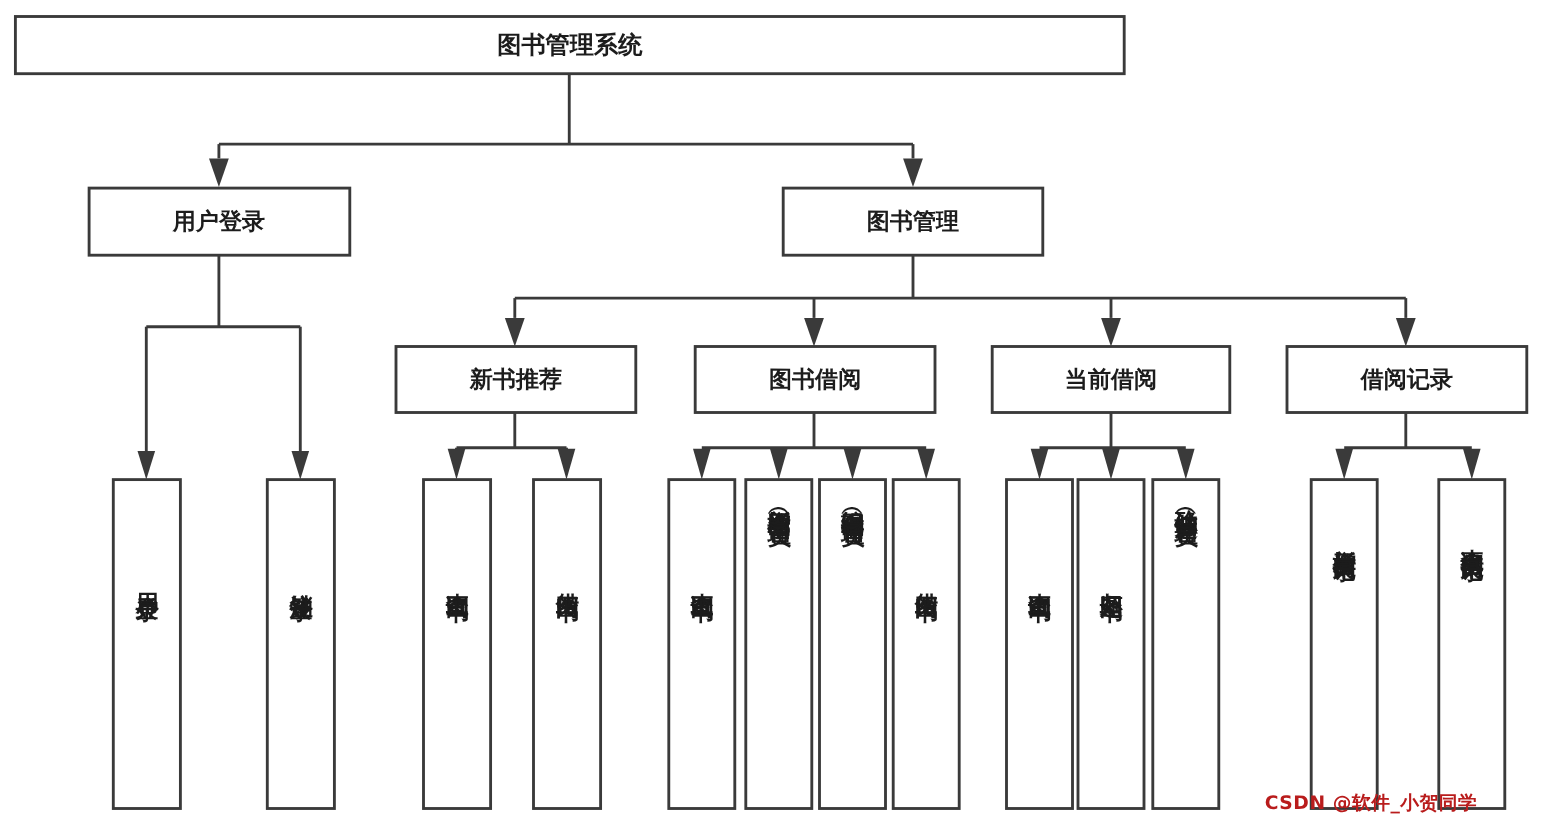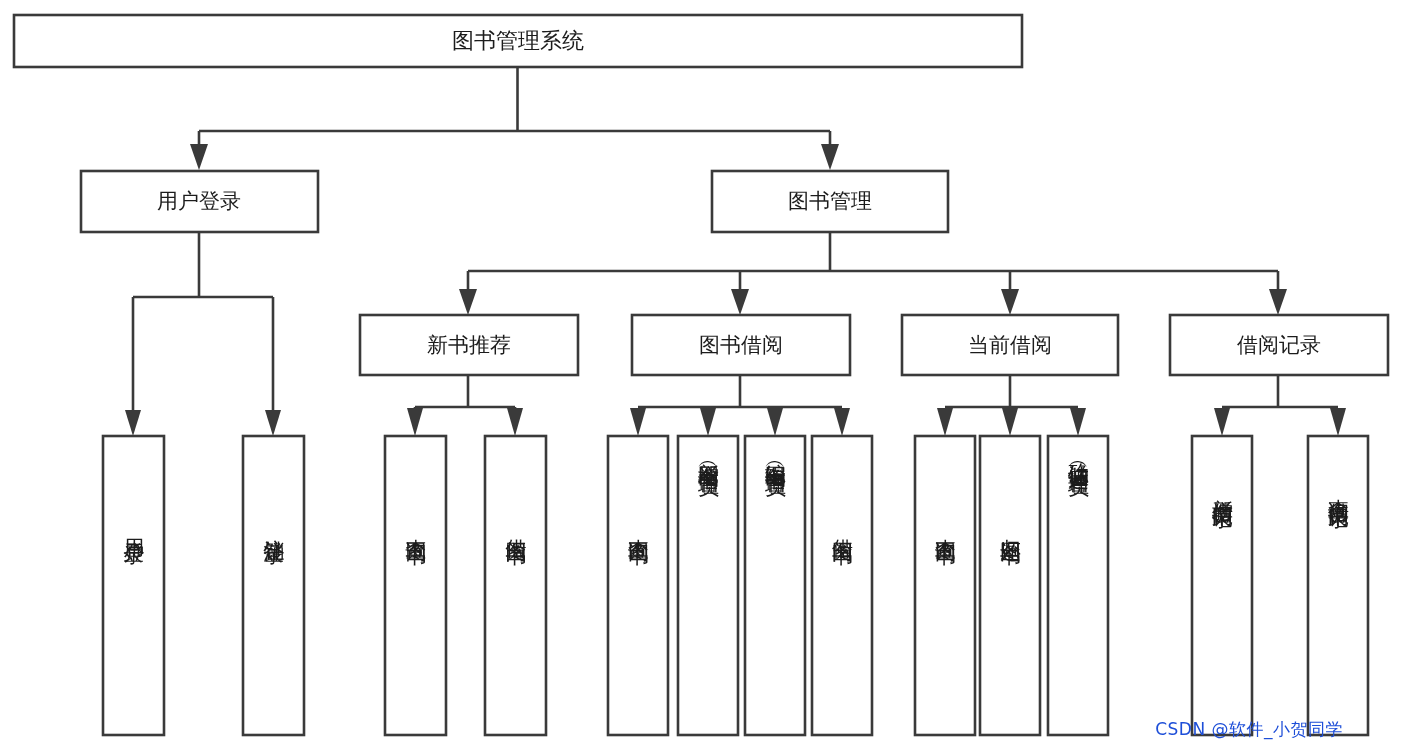--- a/index.html
+++ b/index.html
@@ -12,20 +12,21 @@
     height: 747px;
     font-family: "DejaVu Sans", "Liberation Sans", sans-serif;
     overflow: hidden;
     position: relative;
   }
   #diagram-root {
     position: relative;
     width: 1353px;
     height: 747px;
     background: #ffffff;
+    font-weight: bold;
   }
   svg.diagram-canvas {
     position: absolute;
     left: 0;
     top: 0;
     width: 1405px;
     height: 747px;
     display: block;
   }
   .node-box {
@@ -78,21 +79,21 @@
     letter-spacing: 2px;
     color: #1c1c1c;
     white-space: nowrap;
   }
   .watermark {
     position: absolute;
     right: 10px;
     bottom: 6px;
     font-family: "DejaVu Sans", "Liberation Sans", sans-serif;
     font-size: 17px;
-    color: #1d4ed8;
+    color: #b91c1c;
     letter-spacing: 0.5px;
     white-space: nowrap;
     margin-left: 37px;
   }
 </style>
 </head>
 <body>
 
 <div id="diagram-root">
 

